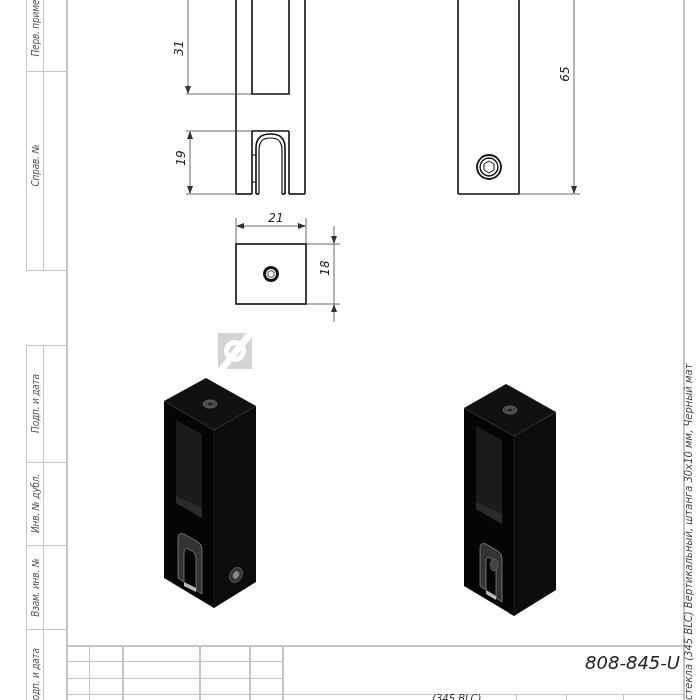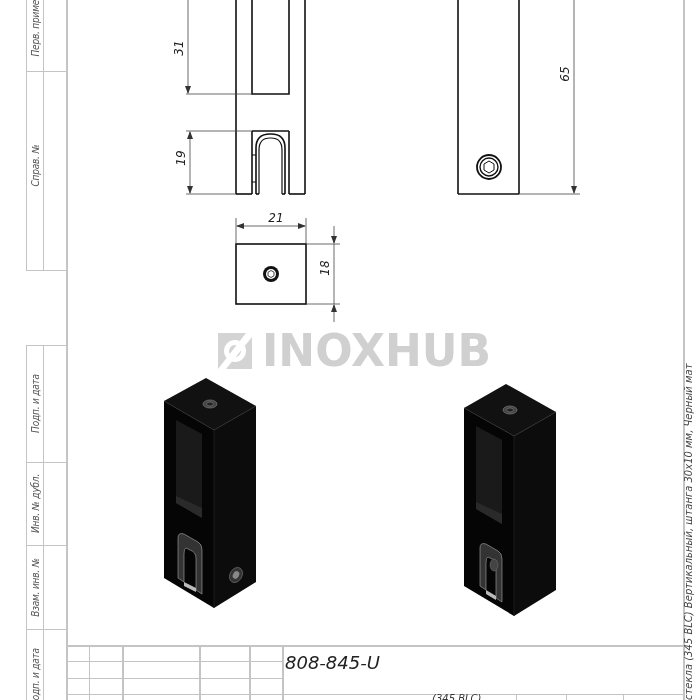--- a/index.html
+++ b/index.html
@@ -7,21 +7,21 @@
          font-family: "DejaVu Sans", sans-serif; }
   .abs { position: absolute; }
   .frame-line { position: absolute; background: #c4c4c4; }
   .vtext { position: absolute; transform: rotate(-90deg); transform-origin: center center;
            font-style: italic; font-size: 10px; color: #555; white-space: nowrap;
            font-family: "DejaVu Sans Condensed", "DejaVu Sans", sans-serif; letter-spacing: -0.2px; }
   .dim-text { font-style: italic; font-size: 12px; fill: #222; font-family: "DejaVu Sans", sans-serif; }
   .watermark { position: absolute; left: 212px; top: 327px; width: 280px; height: 48px; }
   .wm-text { position: absolute; left: 50px; top: 0; font-family: "DejaVu Sans", sans-serif;
              font-weight: bold; font-size: 44px; line-height: 48px; color: #d0d0d0; letter-spacing: 0px; }
-  .code { position: absolute; left: 285px; top: 652px; width: 395px; text-align: left;
+  .code { position: absolute; left: 285px; top: 652px; width: 395px; text-align: right;
           font-style: italic; font-size: 18px; color: #222; font-family: "DejaVu Sans", sans-serif; }
   .title-row2 { position: absolute; top: 693px; font-style: italic; font-size: 10px; color: #333; }
   .side-desc { position: absolute; font-style: italic; font-size: 10px; color: #444; white-space: nowrap;
                transform: rotate(-90deg); transform-origin: left top; }
 </style>
 </head>
 <body>
 
 <div>
 
@@ -126,21 +126,20 @@
 </svg>
 
 <div class="watermark">
   <svg class="abs" style="left:0;top:2px;" width="46" height="44" viewBox="0 0 46 44">
     <polygon points="4,2 42,2 42,42 4,42" fill="none"></polygon>
     <path d="M6,4 L40,4 L40,40 L6,40 Z" fill="#d4d4d4"></path>
     <circle cx="23" cy="22" r="11" fill="#fff"></circle>
     <circle cx="23" cy="22" r="6" fill="#d4d4d4"></circle>
     <polygon points="6,40 14,40 40,8 40,4 34,4" fill="#fff"></polygon>
   </svg>
-  <span class="wm-text">INOXHUB</span>
 </div>
 
 <svg class="abs" style="left:150px;top:370px;" width="170" height="270" viewBox="0 0 170 270">
 
   <polygon points="14,31 56,8 106,36 64,60" fill="#111"></polygon>
 
   <polygon points="14,31 64,60 64,238 14,208" fill="#050505"></polygon>
 
   <polygon points="64,60 106,36 106,212 64,238" fill="#0c0c0c"></polygon>
 

